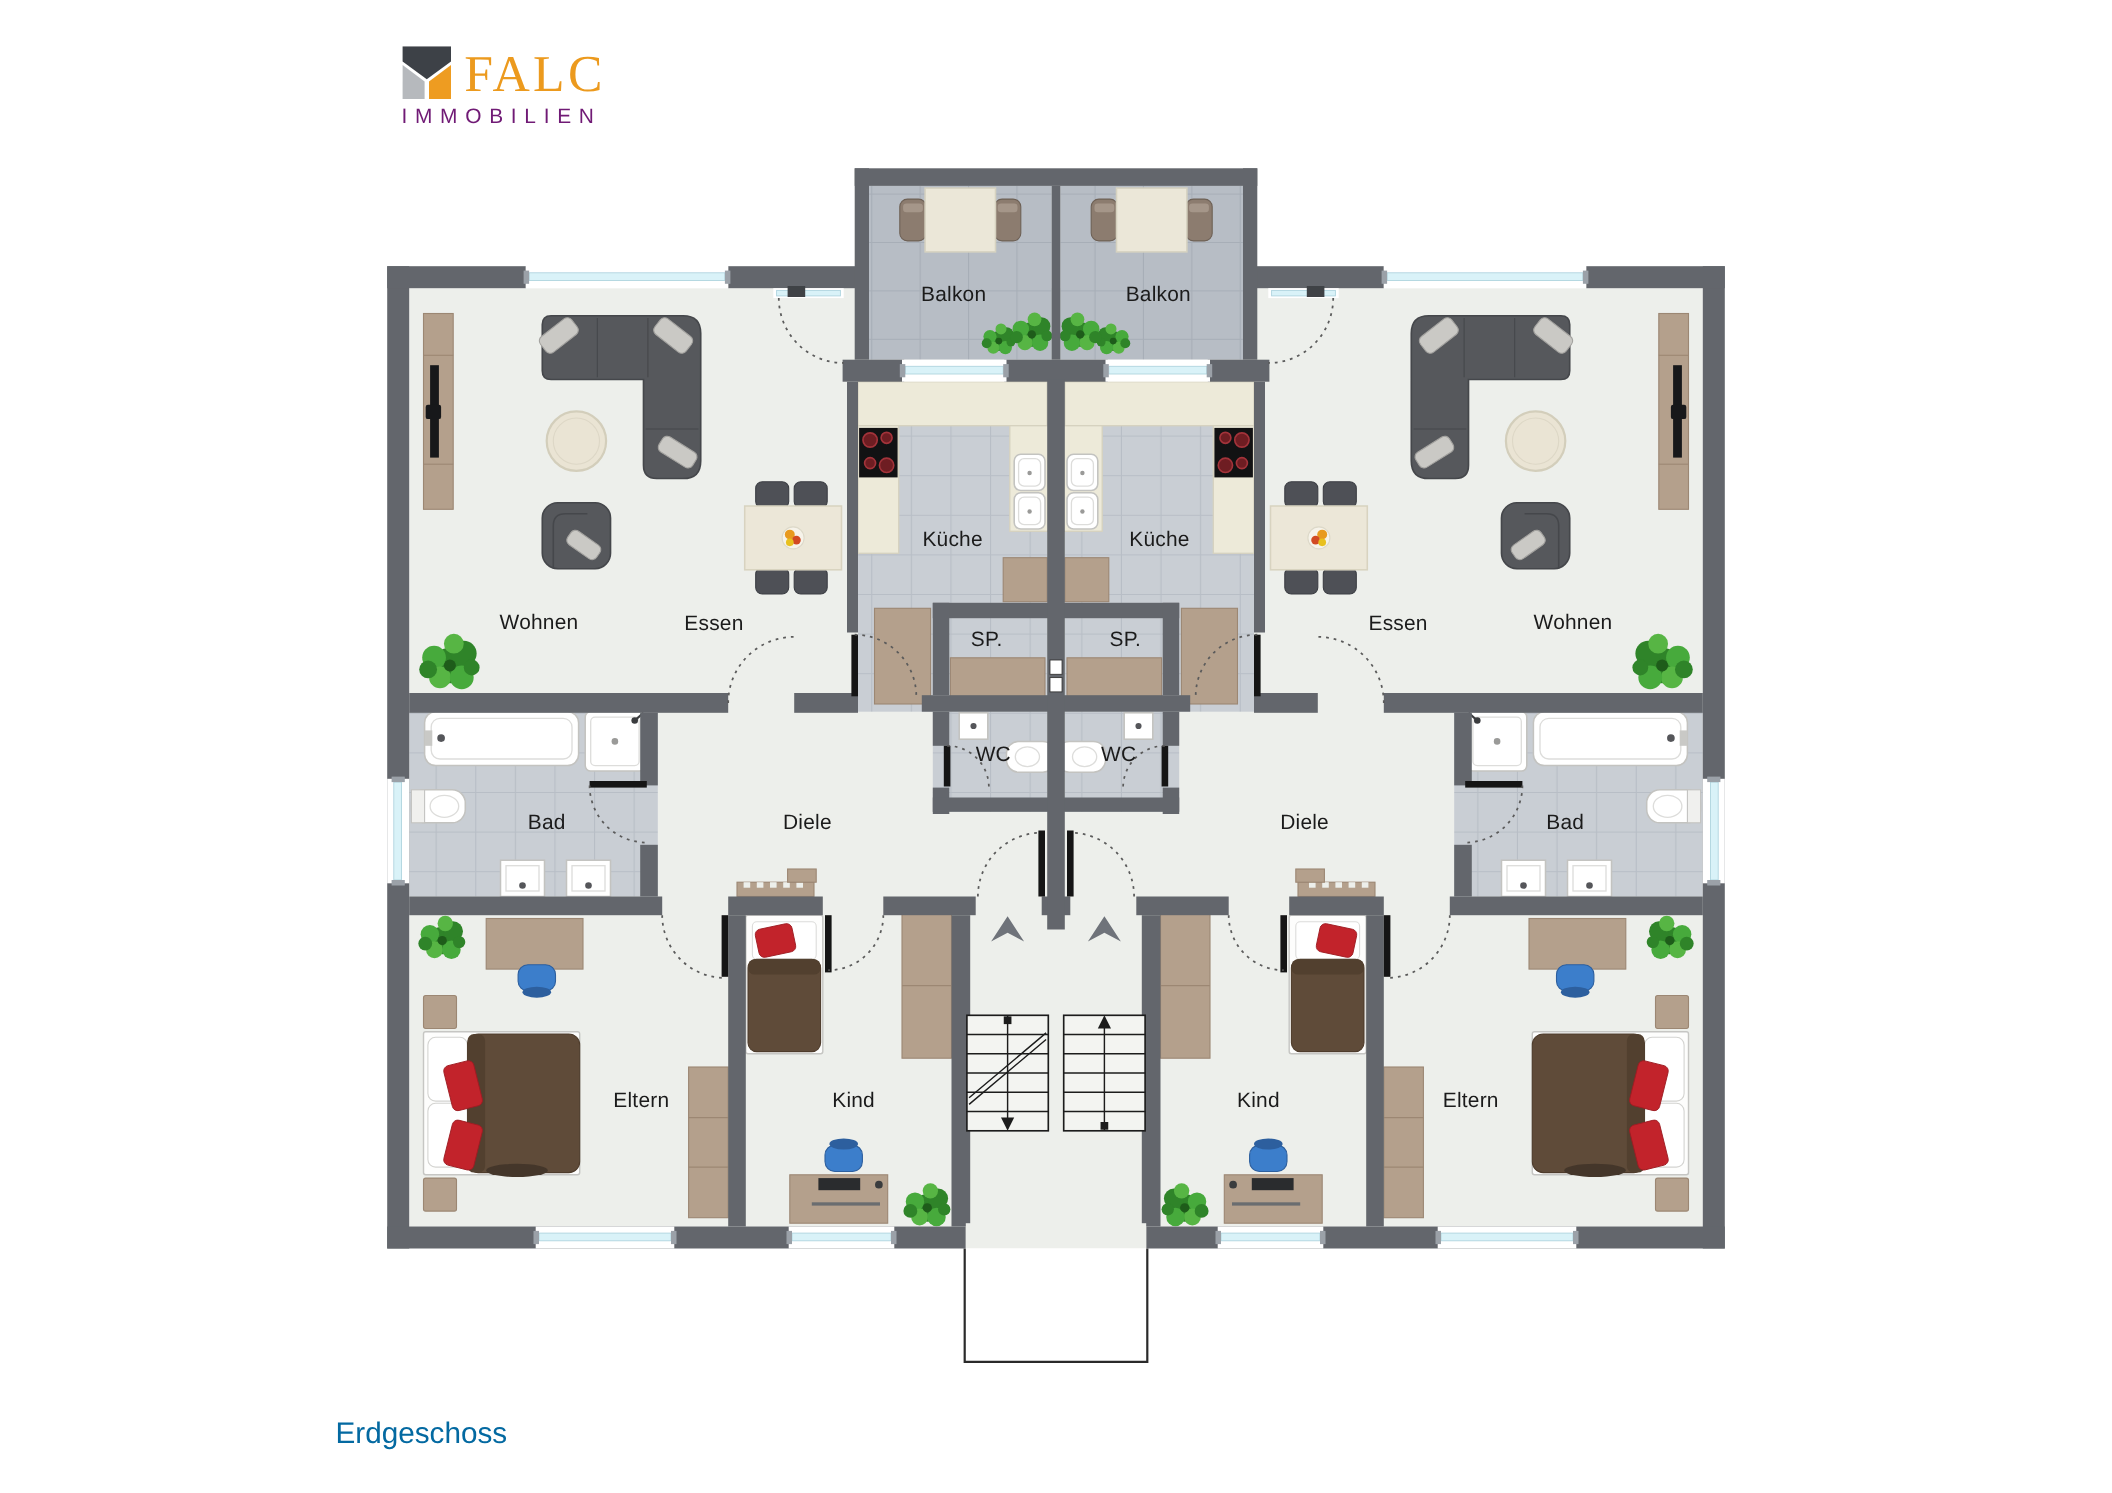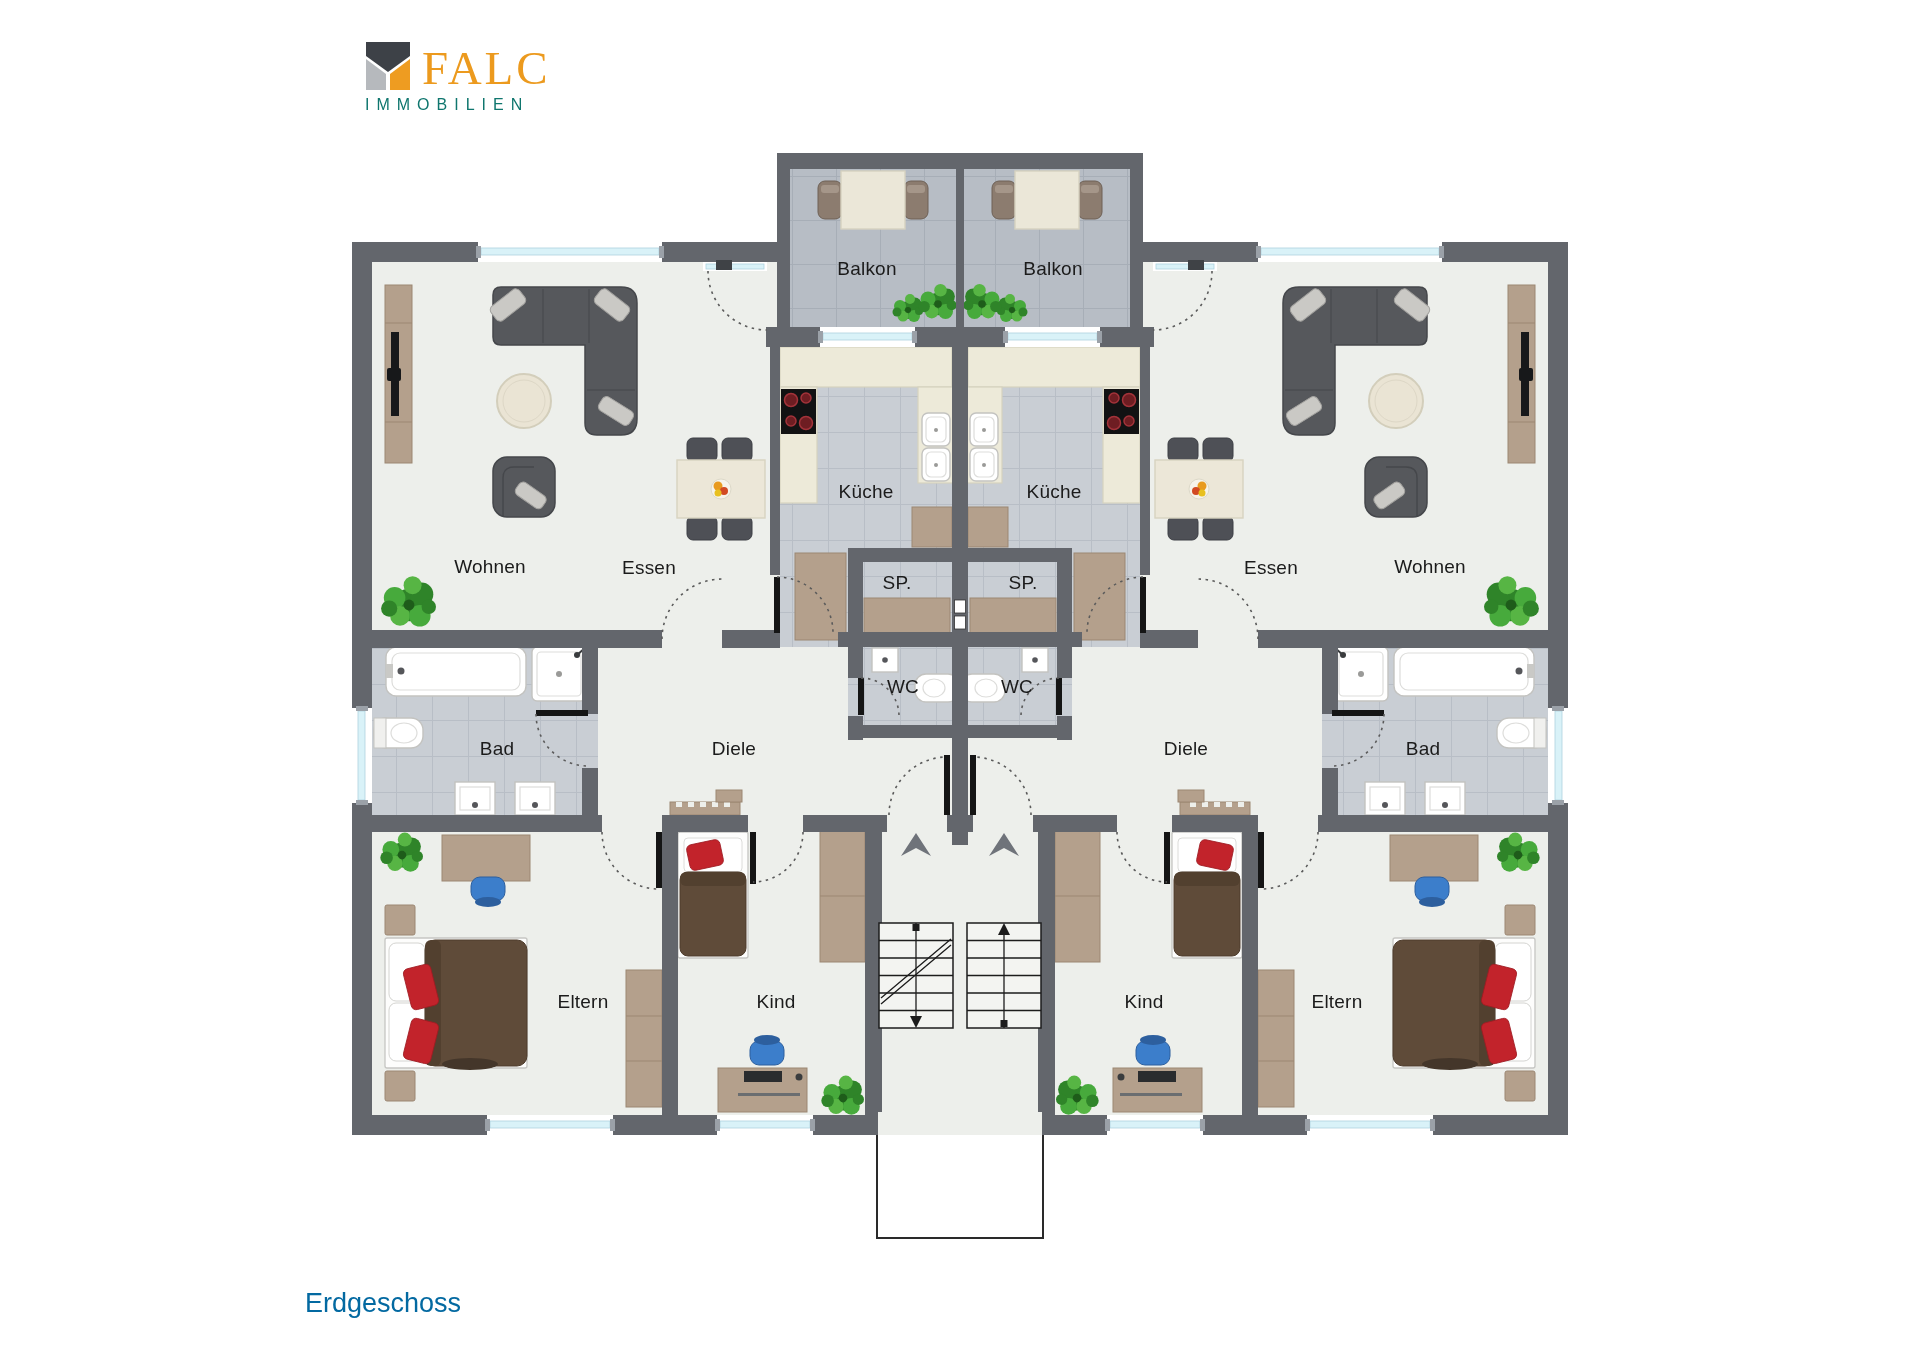--- a/index.html
+++ b/index.html
@@ -8,21 +8,21 @@
   #plan-svg{position:absolute;left:0;top:0;}
   .rlabel{position:absolute;transform:translate(-50%,-50%);
           font:19px/1 "Liberation Sans",sans-serif;color:var(--label,#1b1b1b);
           letter-spacing:.2px;white-space:nowrap;}
   #floor-caption{position:absolute;left:305px;top:1287px;
           font:27px/1.2 "Liberation Sans",sans-serif;color:#0369a1;}
   #logo{position:absolute;left:365px;top:42px;width:220px;}
   #logo .row{display:flex;align-items:flex-end;}
   #brand-word{font-family:"Liberation Serif",serif;font-size:47px;line-height:44px;
           color:var(--brand,#ec9a1e);letter-spacing:3px;margin-left:11px;font-weight:500;}
-  #brand-sub{font-family:"Liberation Sans",sans-serif;font-size:16px;color:#0f766e;
+  #brand-sub{font-family:"Liberation Sans",sans-serif;font-size:19px;color:#701a75;
           letter-spacing:7px;margin-top:6px;white-space:nowrap;}
   
   .wall{fill:var(--wall,#63666c);}
   .floor{fill:var(--floor,#edefeb);}
   .wood{fill:var(--wood,#b4a08c);stroke:var(--woodB,#9c8773);stroke-width:1;}
   .cream{fill:var(--cream,#edead9);stroke:var(--creamB,#d6d2bf);stroke-width:1.2;}
   .fx{fill:#ffffff;stroke:#c3c3c0;stroke-width:1.4;}
   .fxi{fill:none;stroke:#dddddb;stroke-width:1.2;}
   .sofa{fill:var(--sofa,#56585c);stroke:#45474b;stroke-width:1.5;}
   .cush{fill:var(--cushion,#cac9c5);stroke:#a3a29f;stroke-width:1;}

